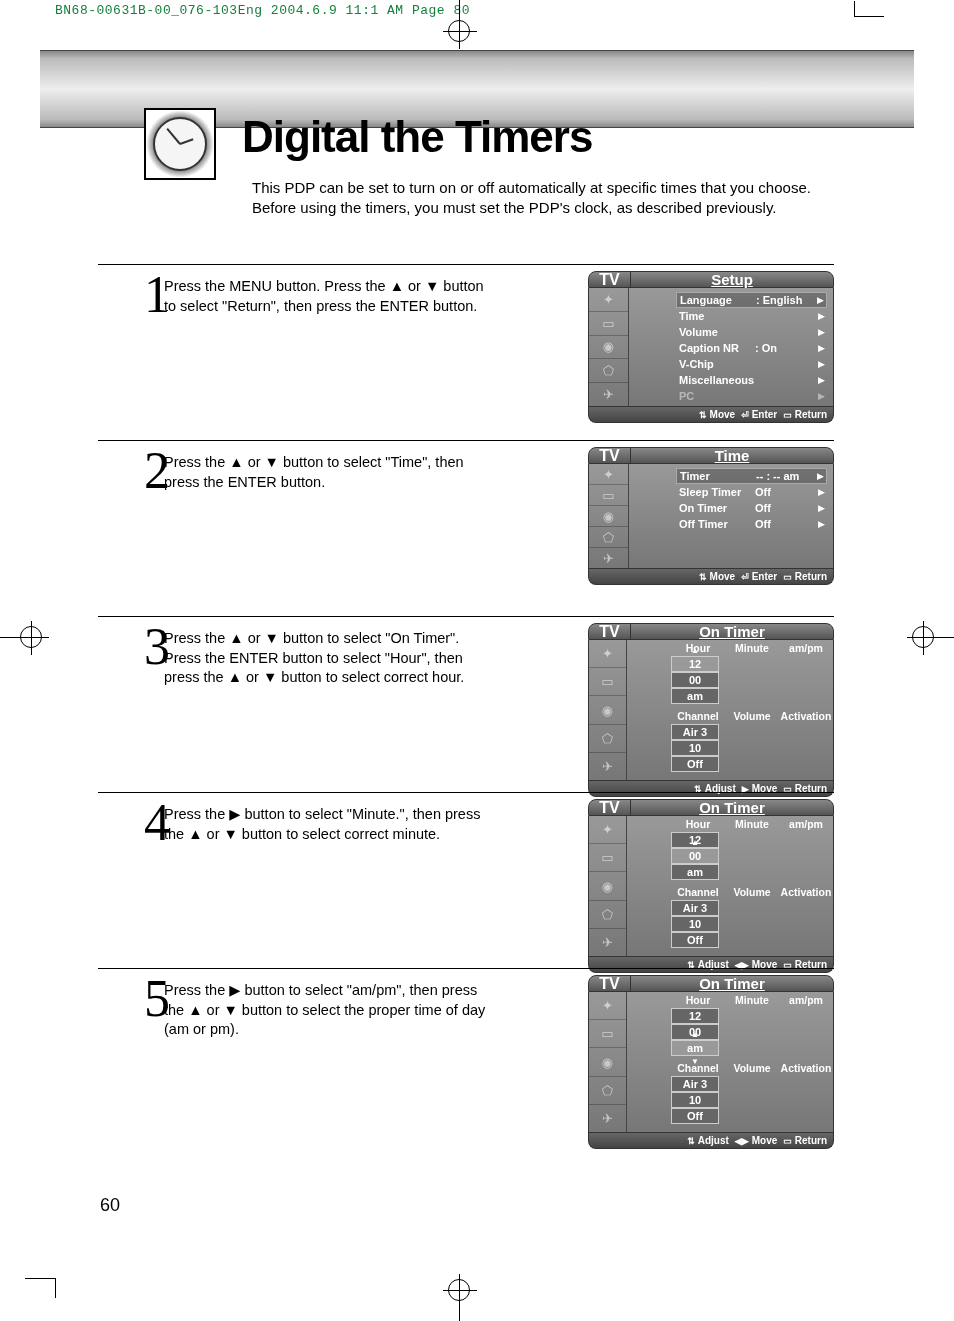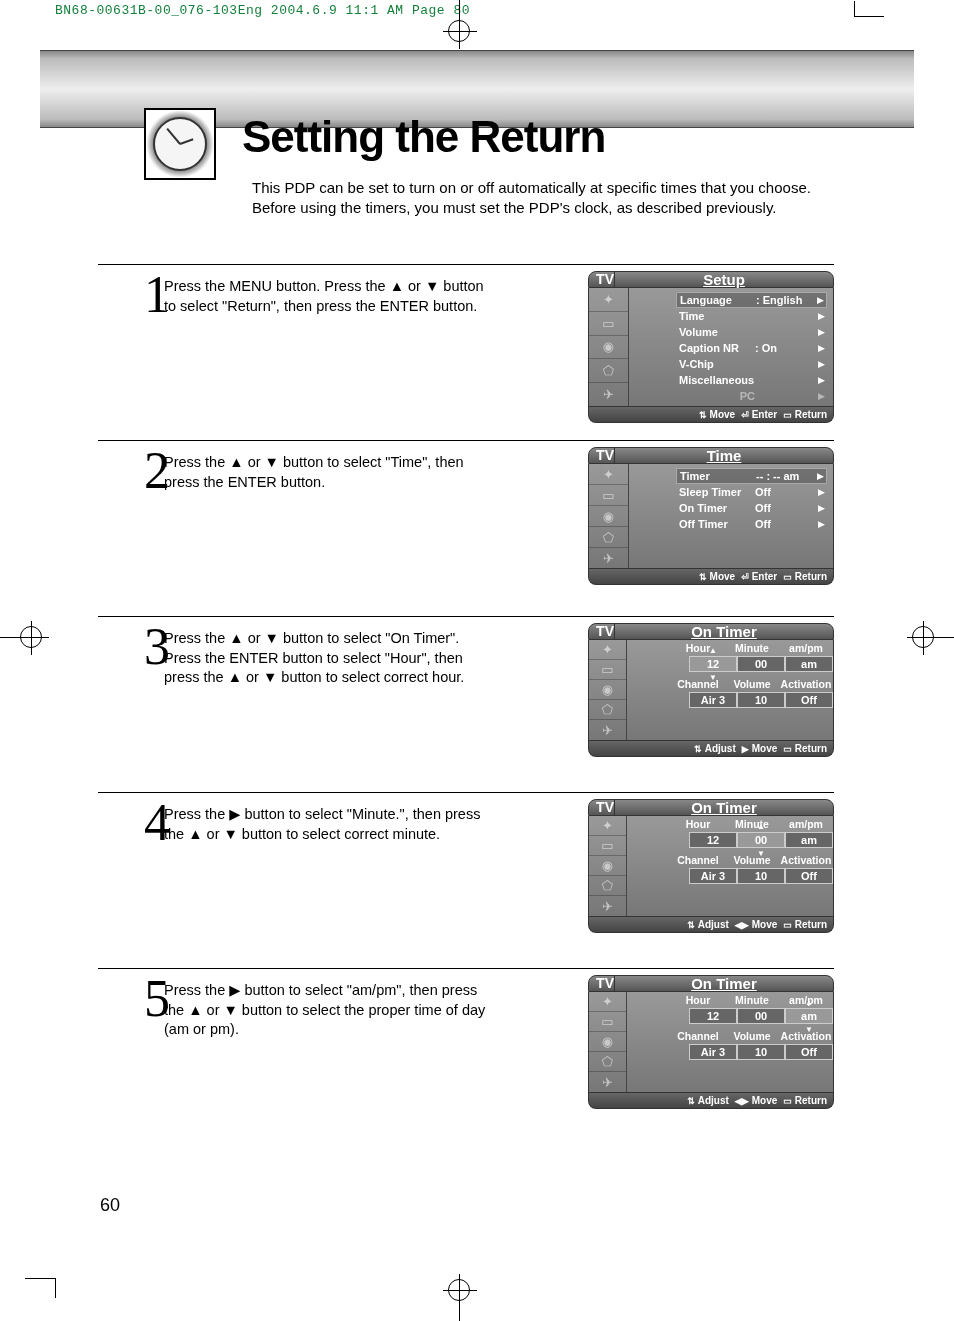--- a/index.html
+++ b/index.html
@@ -35,41 +35,41 @@
   .clock-face::after{content:'';position:absolute;left:50%;top:50%;width:2px;height:14px;background:#333;transform-origin:bottom;transform:translate(-50%,-100%) rotate(70deg);}
   .page-title { position:absolute; top:112px; left:242px; font-size:44px; font-weight:900; letter-spacing:-1px; font-family: Arial, sans-serif;}
   .page-intro { position:absolute; top:178px; left:252px; right:120px; font-size:15px; line-height:1.35;}
   .steps { position:absolute; top:264px; left:98px; right:120px;}
   .step { position:relative; min-height:172px; border-top:1px solid #000; padding-top:8px; display:flex; }
   .step-num { font-size:52px; font-weight:300; font-family: Georgia, serif; line-height:0.85; width:66px; text-align:left; padding-left:46px; flex-shrink:0;}
   .step-text { font-size:14.5px; line-height:1.35; width:330px; padding-top:4px;}
 
   .osd { width:246px; position:absolute; right:0; top:6px; }
   .osd-hdr { display:flex; height:17px; background: linear-gradient(to bottom,#888,#555); border-radius:8px 8px 0 0; border:1px solid #333;}
-  .osd-hdr .tv { width:26px; text-align:right; color:#fff; font-size:14px; font-weight:bold; border-right:1px solid #333; line-height:15px;}
+  .osd-hdr .tv { width:42px; text-align:center; color:#fff; font-size:16px; font-weight:bold; border-right:1px solid #333; line-height:15px;}
   .osd-hdr .title { flex:1; text-align:center; color:#fff; font-size:15px; font-weight:bold; text-decoration:underline; line-height:16px;}
   .osd-body { display:flex; background: linear-gradient(to bottom,#999,#777); border:1px solid #333; border-top:none;}
   .osd-side { width:42px; border-right:1px solid #444; display:flex; flex-direction:column;}
   .osd-side .ic { flex:1; min-height:20px; border-bottom:1px solid rgba(0,0,0,0.25); display:flex; align-items:center; justify-content:center; color:rgba(255,255,255,0.55); font-size:13px;}
   .osd-side .ic:last-child{border-bottom:none;}
   .osd-main { flex:1; padding:4px 6px 2px 6px; font-size:11px; color:#fff;margin-left:44px;}
   .osd-row { display:flex; align-items:center; height:16px; position:relative;}
   .osd-row.sel { background: rgba(0,0,0,0.25); border:1px solid rgba(255,255,255,0.4); padding-left:3px; margin-left:-3px;}
-  .osd-row.dim { color: rgba(255,255,255,0.45); text-align: right;}
+  .osd-row.dim { color: rgba(255,255,255,0.45);}
   .osd-row .lab { width:76px; font-weight:bold; }
   .osd-row .val { width:70px; font-weight:bold; }
   .osd-row .arr { position:absolute; right:2px; font-size:9px;}
   .osd-ftr { height:16px; background: linear-gradient(to bottom,#666,#444); border:1px solid #333; border-top:none; border-radius:0 0 8px 8px; display:flex; align-items:center; justify-content:flex-end; padding:0 6px; gap:6px;}
   .osd-ftr span { color:#fff; font-size:10px; font-weight:bold; display:flex; align-items:center; gap:3px;}
   .osd-ftr .ico { font-size:9px;}
 
   .timer-grid { padding:2px 0;}
   .timer-labels { display:flex; justify-content:space-around; font-size:10.5px; font-weight:bold; color:#fff; margin-bottom:2px;}
   .timer-labels span{ width:54px; text-align:center;}
-  .timer-boxes { display:flex; justify-content:flex-end; margin-bottom:6px; position:relative;}
+  .timer-boxes { display:flex; justify-content:space-between; margin-bottom:6px; position:relative;flex-direction:column;}
   .timer-box { width:48px; height:16px; border:1px solid #ccc; background:#666; color:#fff; font-size:11px; font-weight:bold; display:flex; align-items:center; justify-content:center; position:relative;}
   .timer-box.sel { background:#999;}
   .timer-box.sel::before { content:'▲'; position:absolute; top:-11px; left:50%; transform:translateX(-50%); font-size:8px; color:#fff;}
   .timer-box.sel::after { content:'▼'; position:absolute; bottom:-11px; left:50%; transform:translateX(-50%); font-size:8px; color:#fff;}
 
   .page-num { position:absolute; bottom:105px; left:100px; font-size:18px; }
 </style>
 </head>
 <body>
 
@@ -91,21 +91,21 @@
   </div>
 <div class="crop-corner-tr">
     <div class="h"></div>
     <div class="v"></div>
   </div>
 
 <div class="grad-bar"></div>
 <div class="clock-icon">
     <div class="clock-face"></div>
   </div>
-<div class="page-title">Setting the Return</div>
+<div class="page-title">Digital the Timers</div>
 <div class="page-intro">This PDP can be set to turn on or off automatically at specific times that you choose. Before using the timers, you must set the PDP's clock, as described previously.</div>
 
 <div class="steps">
 
   <div class="step" style="min-height:176px;">
     <div class="step-num">1</div>
     <div class="step-text">Press the MENU button. Press the ▲ or ▼ button to select "Return", then press the ENTER button.</div>
     <div class="osd">
       <div class="osd-hdr">
           <div class="tv">TV</div>

